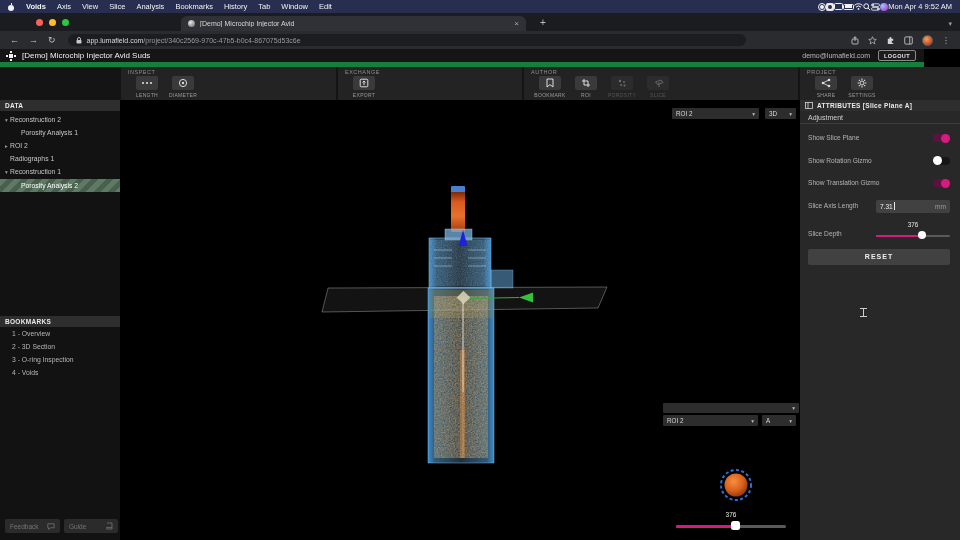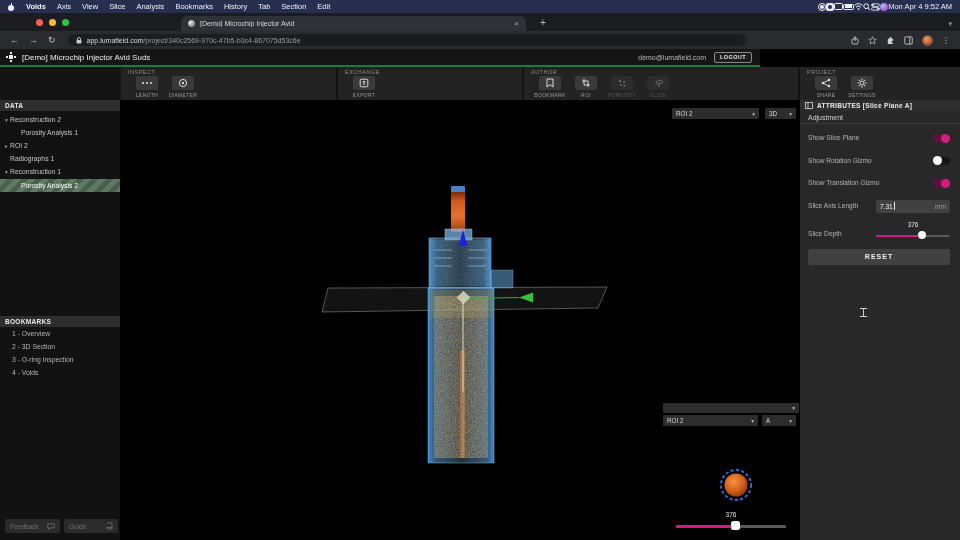--- a/index.html
+++ b/index.html
@@ -33,22 +33,22 @@
   .nav-ic { font-size:9px; margin-left:10px; color:#bfc2c6; }
   .omnibox { width:678px; height:12px; background:#1c1d20; border-radius:7px; margin-left:12px;
     display:flex; align-items:center; gap:5px; padding:0 8px; font-size:7px; }
   .omnibox .domain { color:#dadada; }
   .omnibox .path { color:#9a9a9a; }
   .ab-right { margin-left:auto; display:flex; align-items:center; gap:9px; margin-right:10px; }
   .avatar { width:11px; height:11px; border-radius:50%; background:radial-gradient(circle at 40% 35%, #f2a45a, #c8401f 75%); border:1px solid #666; }
   .kebab { color:#bfc2c6; font-size:8px; letter-spacing:0; }
 
   
-  .appheader { position:absolute; left:0; top:49px; width:760px; height:18px; background:#151515;
-    display:flex; align-items:center; color:#eee; font-size:8px; border-bottom:2px solid #15803d; }
+  .appheader { position:absolute; left:0; top:49px; width:924px; height:18px; background:#151515;
+    display:flex; align-items:center; color:#eee; font-size:8px; border-bottom:5px solid #15803d; }
   .logo { margin:0 6px 0 6px; }
   .acct { margin-left:auto; color:#b9b9b9; font-size:7px; }
   .logout { margin:0 8px 0 8px; border:1px solid #8a8a8a; border-radius:2px; color:#e5e5e5;
     font-size:5.5px; font-weight:bold; padding:1.5px 5px; letter-spacing:.4px; background:#1c1c1c; }
 
   
   .toolbar { position:absolute; left:0; top:67px; width:960px; height:33px; background:#141414; }
   .tb-section { position:absolute; top:0; height:33px; background:#232323; padding:2px 0 0 5px; }
   .tb-label { font-size:5.5px; color:#8d8d8d; letter-spacing:.5px; margin-left:2px; }
   .tools { display:flex; gap:10px; margin-top:1px; margin-left:8px; }
@@ -125,21 +125,21 @@
       <span style="position:absolute;left:2.5px;top:0;width:1px;height:2px;background:#f2f2f5;"></span>
     </span>
     <span class="mi bold">Voids</span>
     <span class="mi">Axis</span>
     <span class="mi">View</span>
     <span class="mi">Slice</span>
     <span class="mi">Analysis</span>
     <span class="mi">Bookmarks</span>
     <span class="mi">History</span>
     <span class="mi">Tab</span>
-    <span class="mi">Section</span>
+    <span class="mi">Window</span>
     <span class="mi">Edit</span>
     <span class="mb-right">
       <span class="st-ic" style="width:8px;height:8px;border:1px solid #f2f2f5;border-radius:50%;position:relative;">
           <span class="dot" style="width:4px;height:4px;background:#f2f2f5;position:absolute;left:1px;top:1px;"></span>
         </span>
       <span class="st-ic" style="width:8px;height:8px;background:#e9e9ee;border-radius:2px;position:relative;">
           <span class="dot" style="width:4px;height:4px;background:#272e4f;position:absolute;left:2px;top:2px;"></span>
         </span>
       <span class="st-ic" style="width:9px;height:7px;border:1px solid #f2f2f5;border-radius:1.5px;"></span>
       <span class="st-ic" style="width:11px;height:6px;border:1px solid #f2f2f5;border-radius:1.5px;position:relative;">

